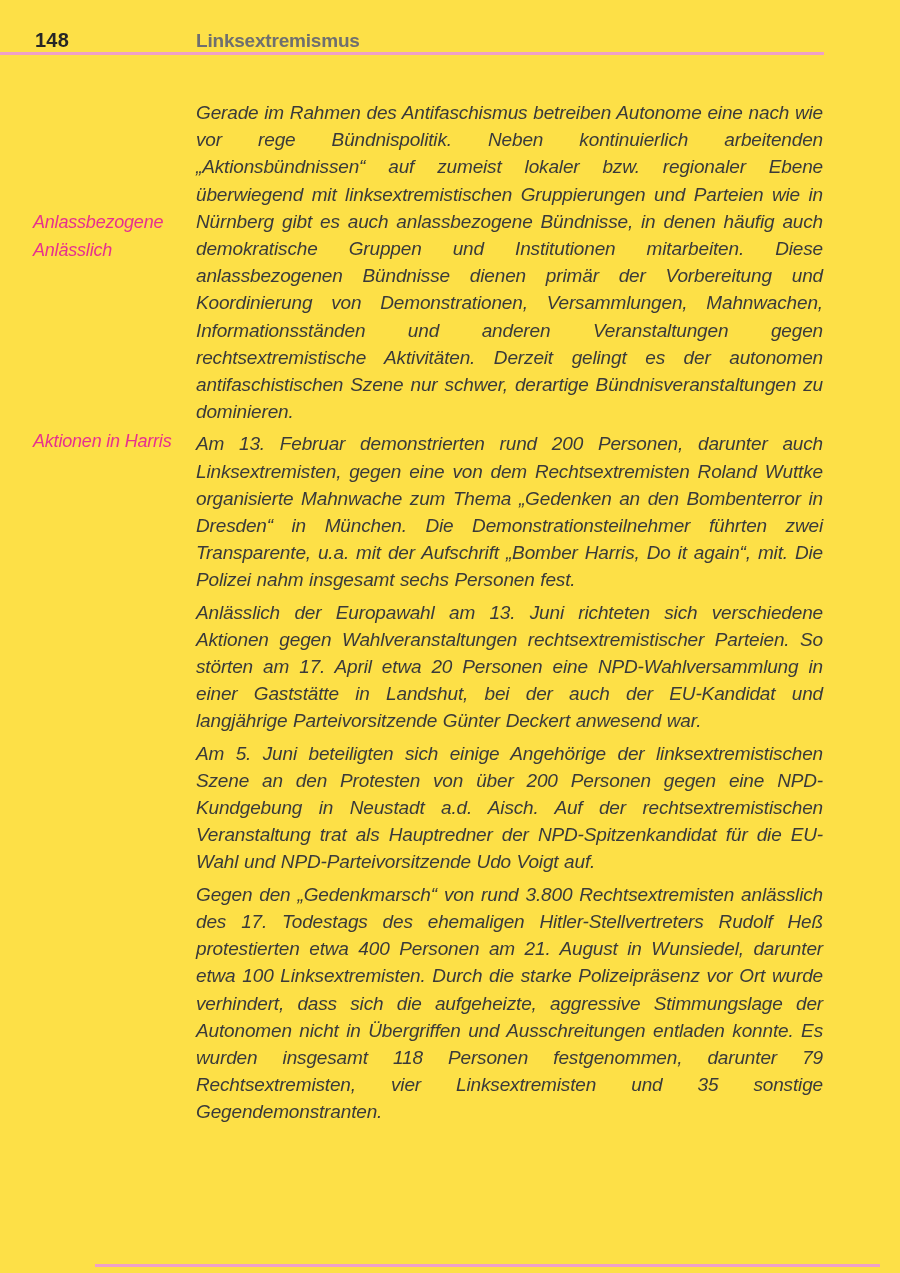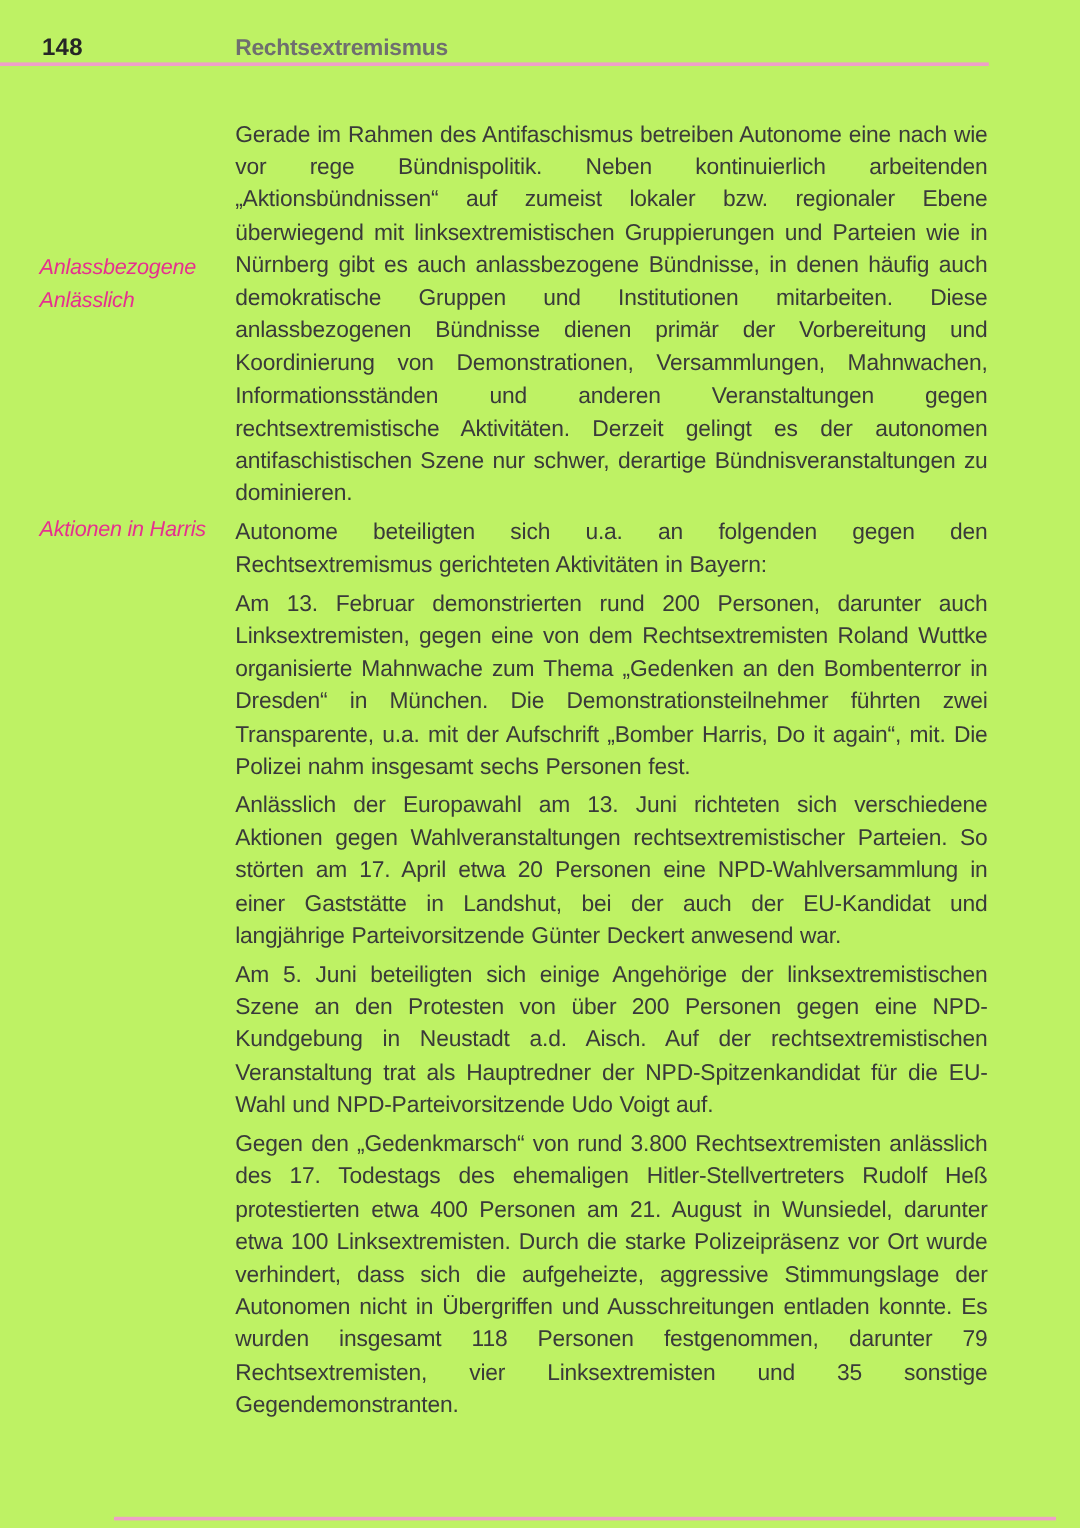--- a/index.html
+++ b/index.html
@@ -4,21 +4,21 @@
 <style>
   html, body {
     margin: 0;
     padding: 0;
     background: #ffffff;
   }
   .page {
     position: relative;
     width: 900px;
     height: 1273px;
-    background: #bef264;
+    background: #fde047;
     overflow: hidden;
     font-family: "Liberation Sans", "DejaVu Sans", sans-serif;
   }
 
   
   .page-number {
     position: absolute;
     top: 29px;
     left: 35px;
     font-size: 20px;
@@ -57,20 +57,21 @@
   }
   .margin-note.note-1 { top: 209px; }
   .margin-note.note-2 { top: 428px; }
 
   
   .body-column {
     position: absolute;
     top: 99px;
     left: 196px;
     width: 627px;
+    font-style: italic;
   }
   .body-column p {
     margin: 0 0 5px 0;
     font-size: 19px;
     line-height: 27.2px;
     color: var(--body-text-color, #3a3a3a);
     text-align: justify;
     letter-spacing: -0.15px;
     word-spacing: 0.5px;
   }
@@ -85,31 +86,30 @@
     background: var(--rule-color, #efa0c8);
   }
 </style>
 </head>
 <body>
 
 <div class="page">
 
   <div class="page-number">148</div>
 
-  <div class="header-title">Rechtsextremismus</div>
+  <div class="header-title">Linksextremismus</div>
 
   <div class="header-rule"></div>
 
   <div class="margin-note note-1">Anlassbezogene Anlässlich</div>
 
   <div class="margin-note note-2">Aktionen in Harris</div>
 
   <div class="body-column">
       <p>Gerade im Rahmen des Antifaschismus betreiben Autonome eine nach wie vor rege Bündnispolitik. Neben kontinuierlich arbeitenden „Aktionsbündnissen“ auf zumeist lokaler bzw. regionaler Ebene überwiegend mit linksextremistischen Gruppierungen und Parteien wie in Nürnberg gibt es auch anlassbezogene Bündnisse, in denen häufig auch demokratische Gruppen und Institutionen mitarbeiten. Diese anlassbezogenen Bündnisse dienen primär der Vorbereitung und Koordinierung von Demonstrationen, Versammlungen, Mahnwachen, Informationsständen und anderen Veranstaltungen gegen rechtsextremistische Aktivitäten. Derzeit gelingt es der autonomen antifaschistischen Szene nur schwer, derartige Bündnisveranstaltungen zu dominieren.</p>
-      <p>Autonome beteiligten sich u.a. an folgenden gegen den Rechtsextremismus gerichteten Aktivitäten in Bayern:</p>
       <p>Am 13. Februar demonstrierten rund 200 Personen, darunter auch Linksextremisten, gegen eine von dem Rechtsextremisten Roland Wuttke organisierte Mahnwache zum Thema „Gedenken an den Bombenterror in Dresden“ in München. Die Demonstrationsteilnehmer führten zwei Transparente, u.a. mit der Aufschrift „Bomber Harris, Do it again“, mit. Die Polizei nahm insgesamt sechs Personen fest.</p>
       <p>Anlässlich der Europawahl am 13. Juni richteten sich verschiedene Aktionen gegen Wahlveranstaltungen rechtsextremistischer Parteien. So störten am 17. April etwa 20 Personen eine NPD-Wahlversammlung in einer Gaststätte in Landshut, bei der auch der EU-Kandidat und langjährige Parteivorsitzende Günter Deckert anwesend war.</p>
       <p>Am 5. Juni beteiligten sich einige Angehörige der linksextremistischen Szene an den Protesten von über 200 Personen gegen eine NPD-Kundgebung in Neustadt a.d. Aisch. Auf der rechtsextremistischen Veranstaltung trat als Hauptredner der NPD-Spitzenkandidat für die EU-Wahl und NPD-Parteivorsitzende Udo Voigt auf.</p>
       <p>Gegen den „Gedenkmarsch“ von rund 3.800 Rechtsextremisten anlässlich des 17. Todestags des ehemaligen Hitler-Stellvertreters Rudolf Heß protestierten etwa 400 Personen am 21. August in Wunsiedel, darunter etwa 100 Linksextremisten. Durch die starke Polizeipräsenz vor Ort wurde verhindert, dass sich die aufgeheizte, aggressive Stimmungslage der Autonomen nicht in Übergriffen und Ausschreitungen entladen konnte. Es wurden insgesamt 118 Personen festgenommen, darunter 79 Rechtsextremisten, vier Linksextremisten und 35 sonstige Gegendemonstranten.</p>
     </div>
 
   <div class="footer-rule"></div>
 
 </div>
 

